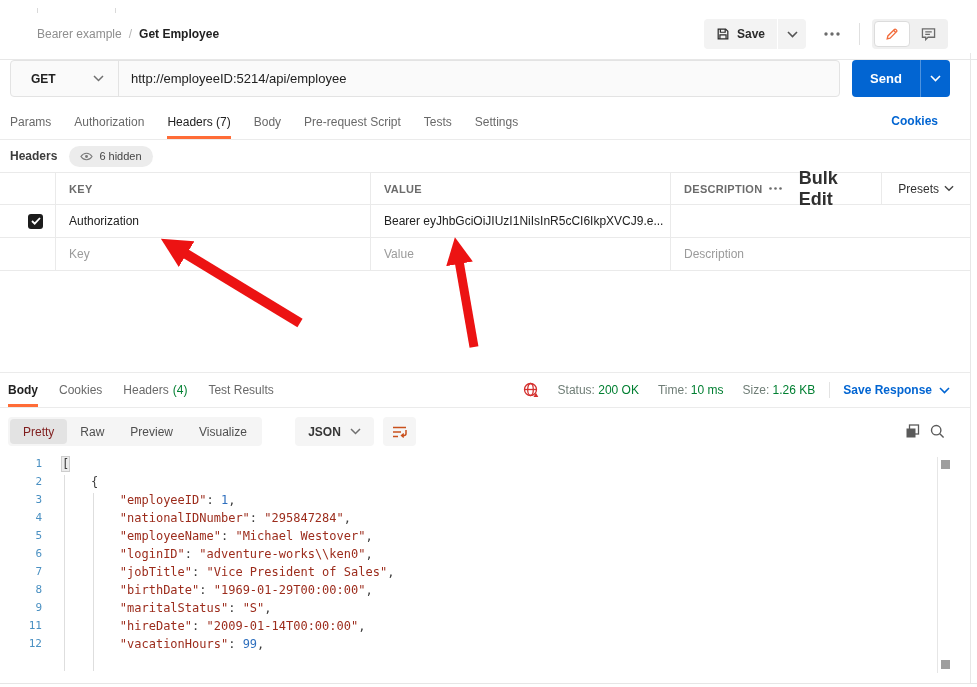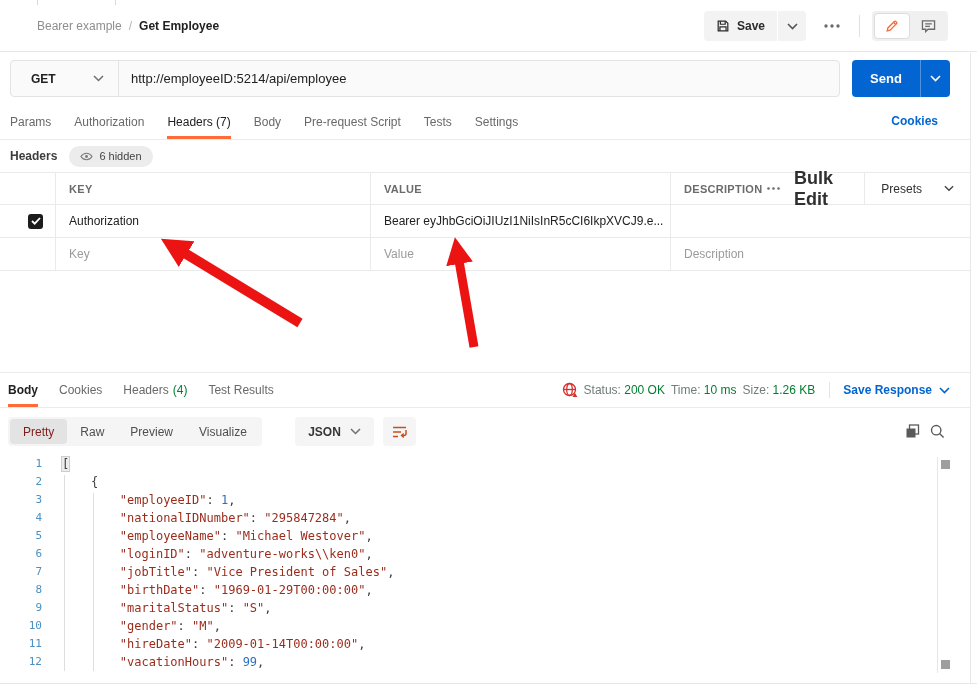--- a/index.html
+++ b/index.html
@@ -2,21 +2,21 @@
 <html><head>
 <meta charset="utf-8">
 <style>
   * { margin:0; padding:0; box-sizing:border-box; }
   html,body { background:#fff; }
   .app {
     position:relative; width:977px; height:687px; background:#fff;
     font-family:"Liberation Sans", sans-serif; color:#212121; overflow:hidden;
   }
   
-  .topbar { position:absolute; top:0; left:0; width:977px; height:52px; border-bottom:1px solid #e7e7e7; background:#fff; }
+  .topbar { position:absolute; top:8px; left:0; width:977px; height:52px; border-bottom:1px solid #e7e7e7; background:#fff; }
   .tab-tick { position:absolute; top:0; width:1px; height:5px; background:#d9d9d9; }
   .breadcrumb { position:absolute; left:37px; top:0; height:52px; display:flex; align-items:center; gap:7px; font-size:12px; }
   .crumb-collection { color:#8e8e8e; }
   .crumb-sep { color:#b5b5b5; }
   .crumb-request { color:#212121; font-weight:700; }
   .topbar-actions { position:absolute; right:29px; top:11px; height:30px; display:flex; align-items:center; }
   .btn-save { display:flex; align-items:center; gap:7px; height:30px; padding:0 12px; background:#f3f3f3; border-radius:4px 0 0 4px; font-size:12px; font-weight:700; color:#2b2b2b; cursor:pointer; }
   .btn-save-chev { width:28px; height:30px; background:#f3f3f3; border-radius:0 4px 4px 0; margin-left:1px; display:flex; align-items:center; justify-content:center; cursor:pointer; }
   .btn-more { width:30px; height:30px; margin-left:11px; display:flex; align-items:center; justify-content:center; border-radius:4px; cursor:pointer; }
   .vdiv { width:1px; height:22px; background:#e0e0e0; margin:0 12px; }
@@ -46,31 +46,31 @@
   .t-head { height:32px; }
   .t-body-row { height:33px; }
   .c0 { width:40px; border-right:1px solid #eaeaea; display:flex; align-items:center; justify-content:center; }
   .c1 { width:315px; border-right:1px solid #eaeaea; display:flex; align-items:center; padding-left:13px; }
   .c2 { width:300px; border-right:1px solid #eaeaea; display:flex; align-items:center; padding-left:13px; }
   .c3 { flex:1; display:flex; align-items:center; padding-left:13px; }
   .th-label { font-size:11px; font-weight:700; color:#6b6b6b; letter-spacing:.3px; }
   .head-controls { margin-left:auto; display:flex; align-items:center; height:100%; }
   .dots-btn { width:30px; display:flex; align-items:center; justify-content:center; cursor:pointer; }
   .bulk-edit { font-size:18px; font-weight:700; color:#303030; margin:0 14px 0 10px; cursor:pointer; }
-  .presets { display:flex; align-items:center; gap:22px; font-size:12px; color:#303030; border-left:1px solid #eaeaea; padding:0 16px; height:100%; cursor:pointer; }
+  .presets { display:flex; align-items:center; gap:5px; font-size:12px; color:#303030; border-left:1px solid #eaeaea; padding:0 16px; height:100%; cursor:pointer; }
   .checkbox { width:15px; height:15px; background:#1c1c1c; border-radius:3px; display:flex; align-items:center; justify-content:center; cursor:pointer; }
   .cell-text { color:#212121; }
   .ph { color:#9b9b9b; }
   
   .resp-head { position:absolute; top:372px; left:0; width:970px; height:36px; border-top:1px solid #ebebeb; border-bottom:1px solid #ebebeb; display:flex; align-items:stretch; padding-left:8px; }
   .resp-tab { font-size:12px; color:#696969; display:flex; align-items:center; gap:4px; margin-right:21px; cursor:pointer; border-bottom:3px solid transparent; padding-top:2px; }
   .resp-tab.active { color:#212121; font-weight:600; border-bottom-color:#ff6c37; }
   .count-green { color:#007f31; }
   .resp-meta { position:absolute; right:20px; top:0; height:34px; display:flex; align-items:center; font-size:12px; }
-  .meta-pair { margin-left:6px; white-space:nowrap;text-align:center; }
+  .meta-pair { margin-left:19px; white-space:nowrap;text-align:center; }
   .meta-label { color:#6f7d76; }
   .meta-value { color:#007f31; }
   .meta-sep { width:1px; height:16px; background:#e3e3e3; margin-left:14px; }
   .save-response { display:flex; align-items:center; gap:7px; color:#0265d2; font-weight:700; margin-left:13px; cursor:pointer; }
   
   .view-bar { position:absolute; top:408px; left:0; width:970px; height:47px; }
   .seg-group { position:absolute; left:8px; top:9px; height:29px; background:#f5f5f5; border-radius:4px; display:flex; align-items:center; padding:2px; }
   .seg { height:25px; display:flex; align-items:center; padding:0 13px; font-size:12px; color:#4f4f4f; border-radius:4px; cursor:pointer; }
   .seg.active { background:#e3e3e3; color:#7f1d1d; }
   .json-dd { position:absolute; left:295px; top:9px; height:29px; width:79px; background:#f5f5f5; border-radius:4px; display:flex; align-items:center; justify-content:center; gap:9px; font-size:12px; font-weight:700; color:#363636; cursor:pointer; }
@@ -317,21 +317,20 @@
     <div id="code-lines">
         <div class="code-line"><span class="ln">1</span><span class="code-content"><span class="tk-sel">[</span></span></div>
         <div class="code-line"><span class="ln">2</span><span class="code-content"><span class="tk-punc">    {</span></span></div>
         <div class="code-line"><span class="ln">3</span><span class="code-content"><span class="tk-punc">        </span><span class="tk-key">"employeeID"</span><span class="tk-punc">: </span><span class="tk-num">1</span><span class="tk-punc">,</span></span></div>
         <div class="code-line"><span class="ln">4</span><span class="code-content"><span class="tk-punc">        </span><span class="tk-key">"nationalIDNumber"</span><span class="tk-punc">: </span><span class="tk-str">"295847284"</span><span class="tk-punc">,</span></span></div>
         <div class="code-line"><span class="ln">5</span><span class="code-content"><span class="tk-punc">        </span><span class="tk-key">"employeeName"</span><span class="tk-punc">: </span><span class="tk-str">"Michael Westover"</span><span class="tk-punc">,</span></span></div>
         <div class="code-line"><span class="ln">6</span><span class="code-content"><span class="tk-punc">        </span><span class="tk-key">"loginID"</span><span class="tk-punc">: </span><span class="tk-str">"adventure-works\\ken0"</span><span class="tk-punc">,</span></span></div>
         <div class="code-line"><span class="ln">7</span><span class="code-content"><span class="tk-punc">        </span><span class="tk-key">"jobTitle"</span><span class="tk-punc">: </span><span class="tk-str">"Vice President of Sales"</span><span class="tk-punc">,</span></span></div>
         <div class="code-line"><span class="ln">8</span><span class="code-content"><span class="tk-punc">        </span><span class="tk-key">"birthDate"</span><span class="tk-punc">: </span><span class="tk-str">"1969-01-29T00:00:00"</span><span class="tk-punc">,</span></span></div>
         <div class="code-line"><span class="ln">9</span><span class="code-content"><span class="tk-punc">        </span><span class="tk-key">"maritalStatus"</span><span class="tk-punc">: </span><span class="tk-str">"S"</span><span class="tk-punc">,</span></span></div>
-        <div class="code-line"><span class="ln">10</span><span class="code-content"><span class="tk-punc">        </span><span class="tk-key">"gender"</span><span class="tk-punc">: </span><span class="tk-str">"M"</span><span class="tk-punc">,</span></span></div>
         <div class="code-line"><span class="ln">11</span><span class="code-content"><span class="tk-punc">        </span><span class="tk-key">"hireDate"</span><span class="tk-punc">: </span><span class="tk-str">"2009-01-14T00:00:00"</span><span class="tk-punc">,</span></span></div>
         <div class="code-line"><span class="ln">12</span><span class="code-content"><span class="tk-punc">        </span><span class="tk-key">"vacationHours"</span><span class="tk-punc">: </span><span class="tk-num">99</span><span class="tk-punc">,</span></span></div>
       </div>
     <div class="indent-guide" style="left:64px; top:20px; height:196px;"></div>
     <div class="indent-guide" style="left:93px; top:38px; height:178px;"></div>
     <div class="code-scrollbar">
       <div class="scroll-sq" style="top:3px"></div>
       <div class="scroll-sq" style="top:203px"></div>
     </div>
   </div>

